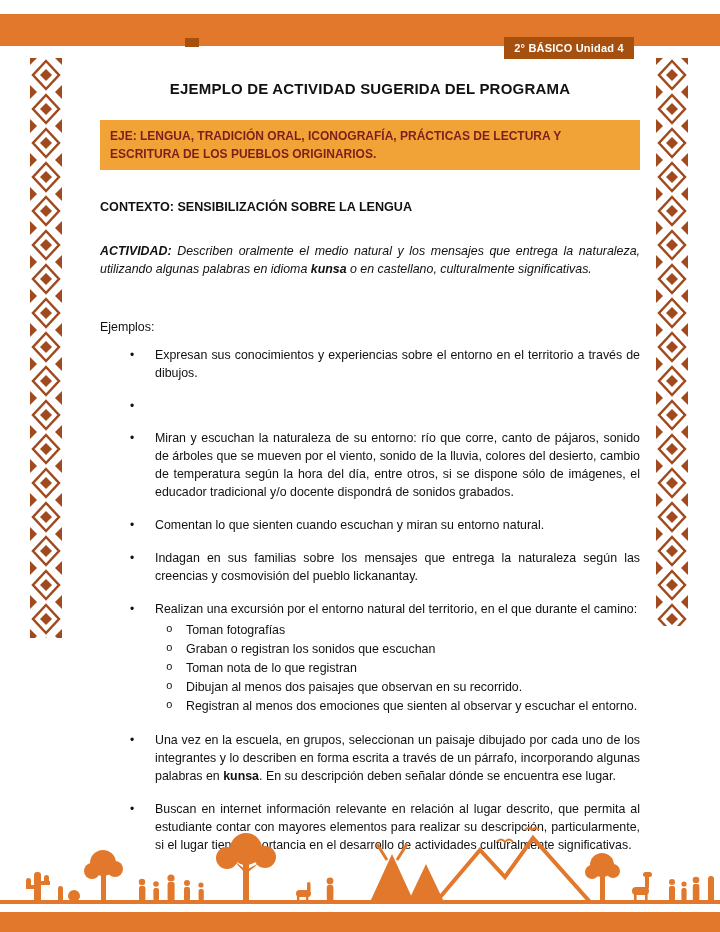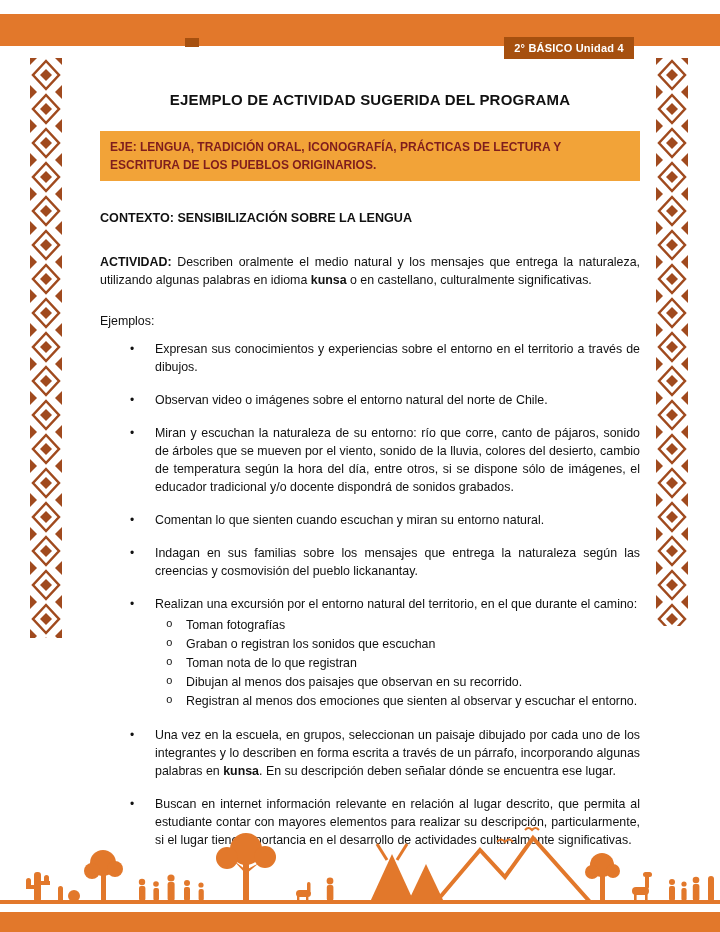--- a/index.html
+++ b/index.html
@@ -13,28 +13,28 @@
   .badge {
     position:absolute; top:37px; right:86px; width:130px; height:22px;
     background:#A6500F; color:#fff; font-size:11px; font-weight:bold;
     display:flex; align-items:center; justify-content:center; letter-spacing:.2px;
   }
   .top-mark { position:absolute; top:38px; left:185px; width:14px; height:9px; background:#A6500F; }
   .side-strip { position:absolute; top:58px; }
   .side-strip.left { left:30px; }
   .side-strip.right { left:656px; }
 
-  .content { position:absolute; top:89px; left:100px; width:540px; font-size:12.4px; line-height:1.45; }
+  .content { position:absolute; top:78px; left:100px; width:540px; font-size:12.4px; line-height:1.45; }
   .doc-title { text-align:center; font-size:15px; font-weight:bold; margin-bottom:20px; letter-spacing:.2px; }
   .eje-box {
     background:#F2A338; color:#7f1d1d; font-weight:bold; font-size:12px; line-height:1.5;
     padding:7px 10px; margin-bottom:28px;
   }
   .contexto { font-weight:bold; font-size:12.6px; margin-bottom:27px; }
-  .para { margin-bottom:23px; }
+  .para { margin-bottom:40px;font-style:italic; }
   .justify { text-align:justify; }
   .ejemplos { margin-bottom:10px; }
 
   .bullet { display:flex; padding-left:30px; margin-bottom:15px; }
   .bullet .marker { flex:0 0 25px; font-size:12px; }
   .bullet .btext { flex:1; text-align:justify; }
 
   .sublist { margin-top:3px; margin-left:11px; }
   .sub { display:flex; margin-bottom:1px; }
   .sub .marker { flex:0 0 20px; font-size:11px; font-family:"Liberation Mono", monospace; }
@@ -92,21 +92,20 @@
 
     <div class="ejemplos">Ejemplos:</div>
 
     <div class="bullet">
       <span class="marker">•</span>
       <span class="btext">Expresan sus conocimientos y experiencias sobre el entorno en el territorio a través de dibujos.</span>
     </div>
 
     <div class="bullet">
       <span class="marker">•</span>
-      <span class="btext">Observan video o imágenes sobre el entorno natural del norte de Chile.</span>
     </div>
 
     <div class="bullet">
       <span class="marker">•</span>
       <span class="btext">Miran y escuchan la naturaleza de su entorno: río que corre, canto de pájaros, sonido de árboles que se mueven por el viento, sonido de la lluvia, colores del desierto, cambio de temperatura según la hora del día, entre otros, si se dispone sólo de imágenes, el educador tradicional y/o docente dispondrá de sonidos grabados.</span>
     </div>
 
     <div class="bullet">
       <span class="marker">•</span>
       <span class="btext">Comentan lo que sienten cuando escuchan y miran su entorno natural.</span>

